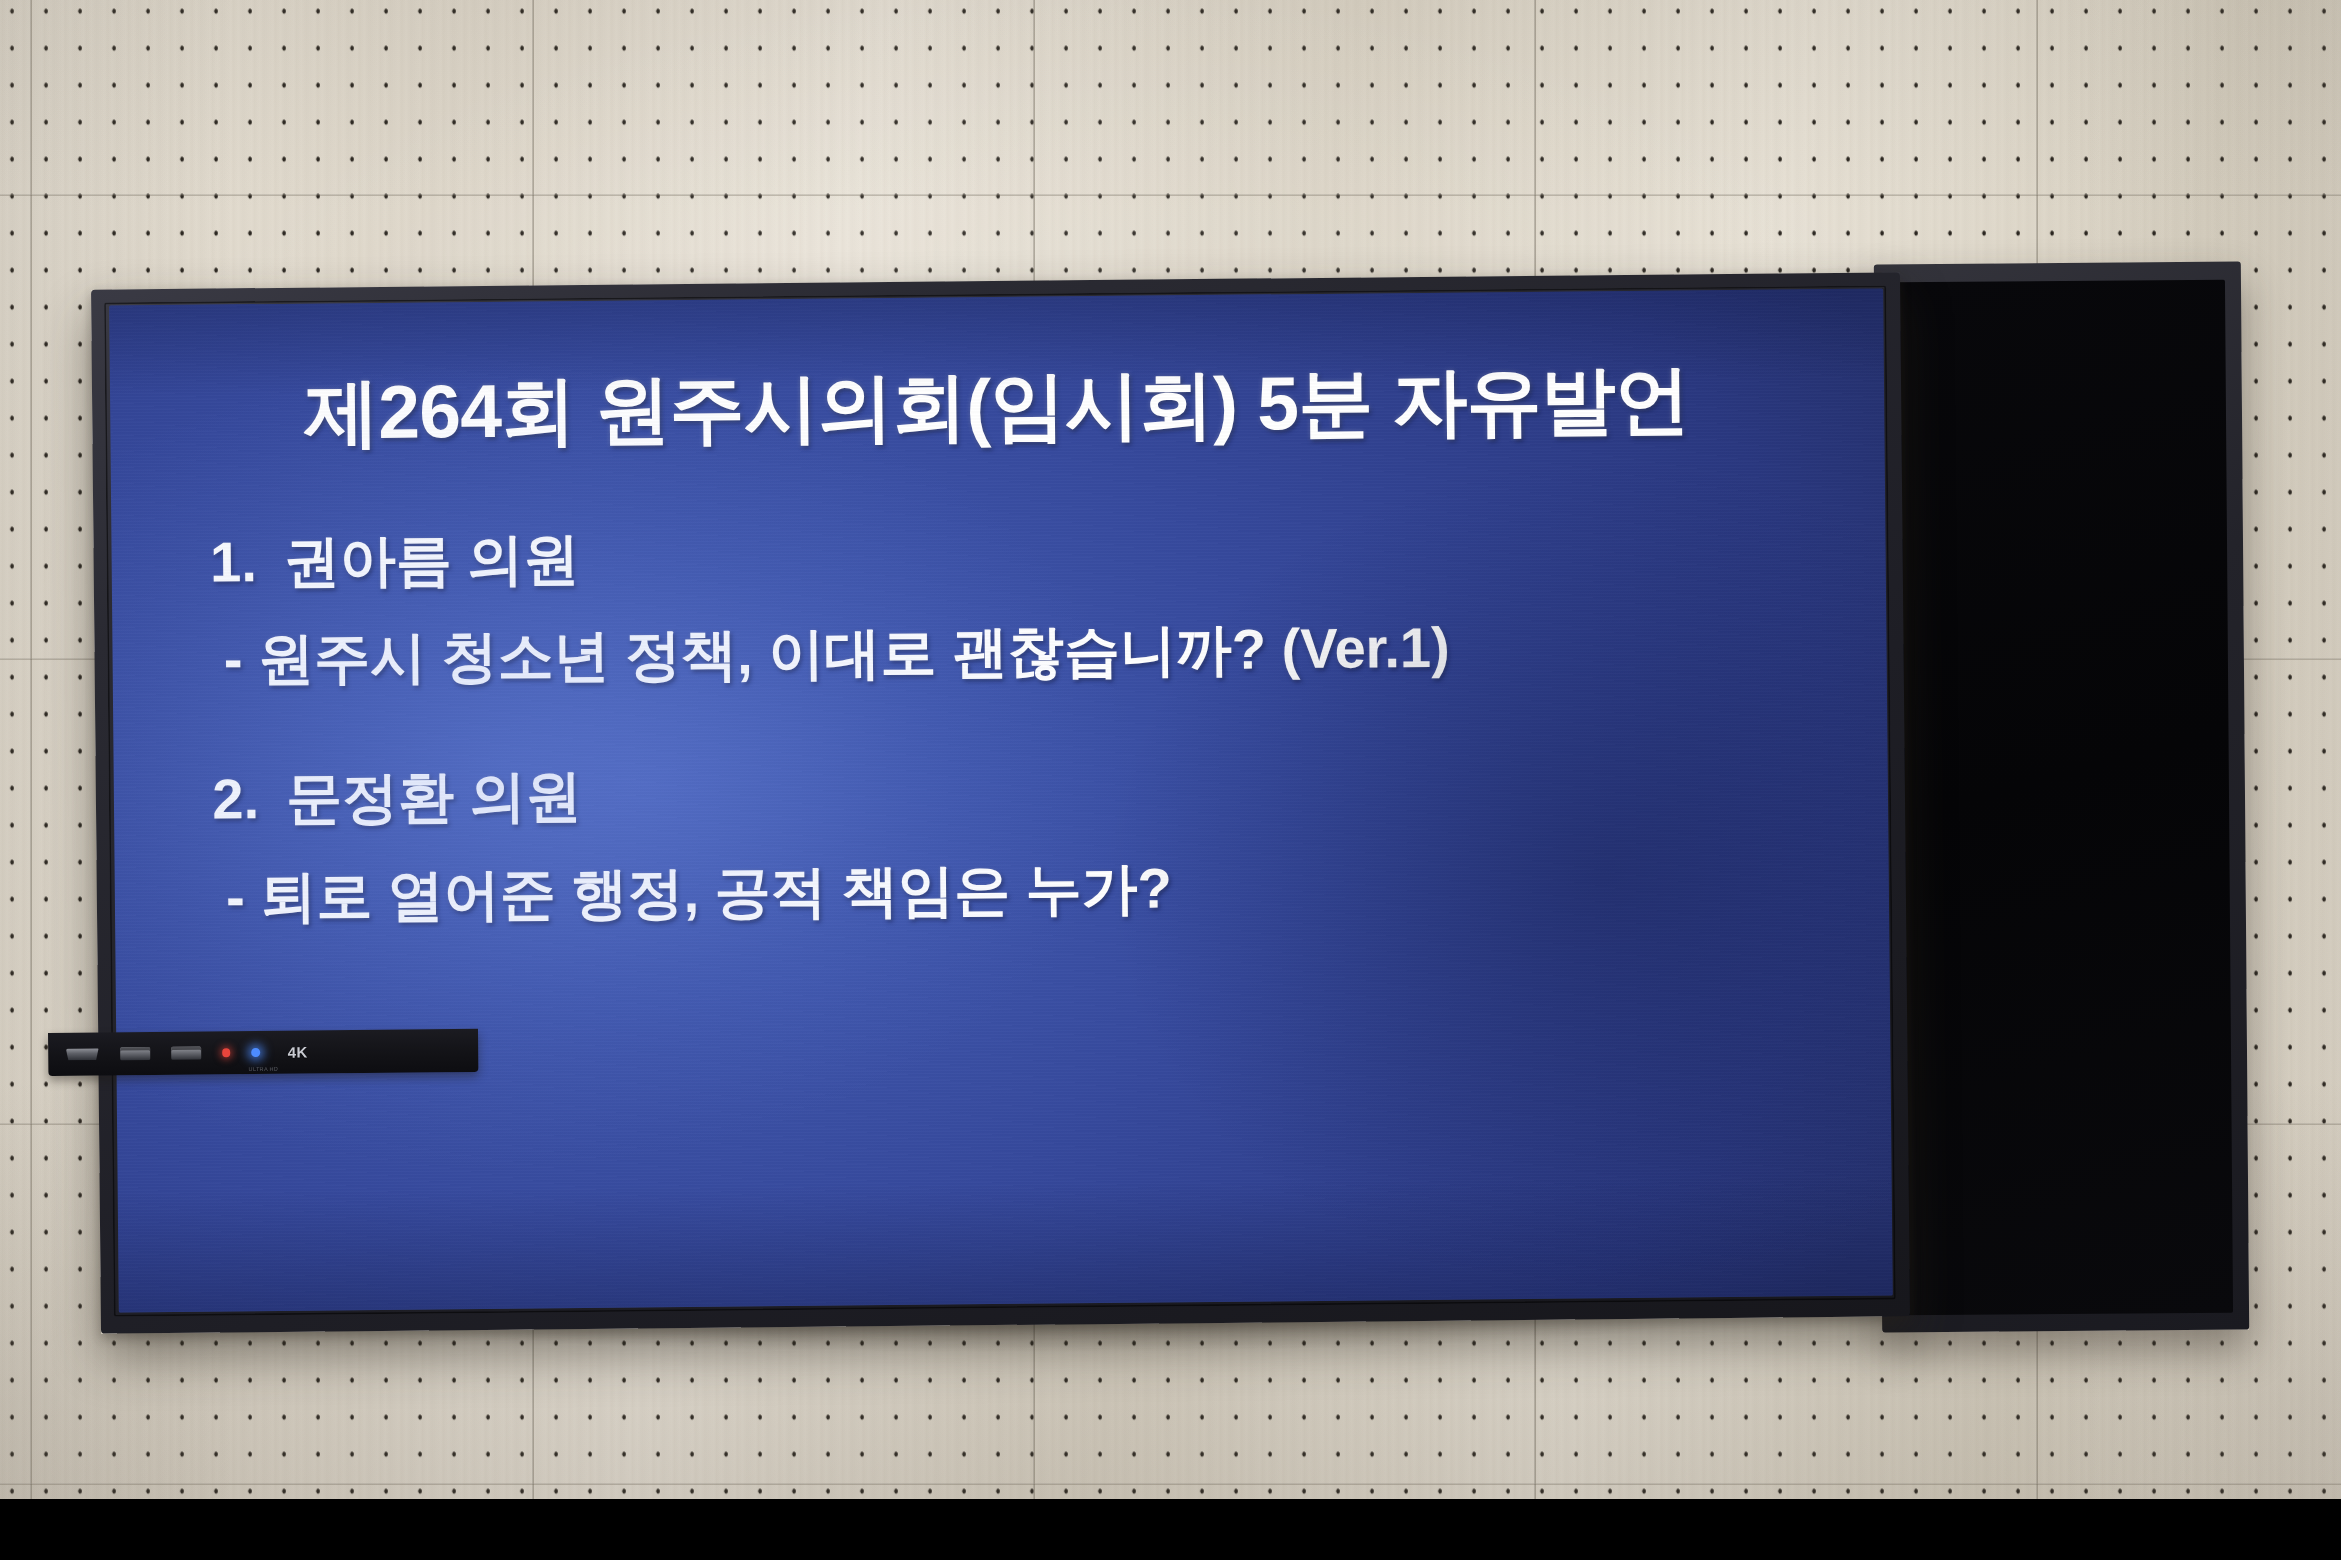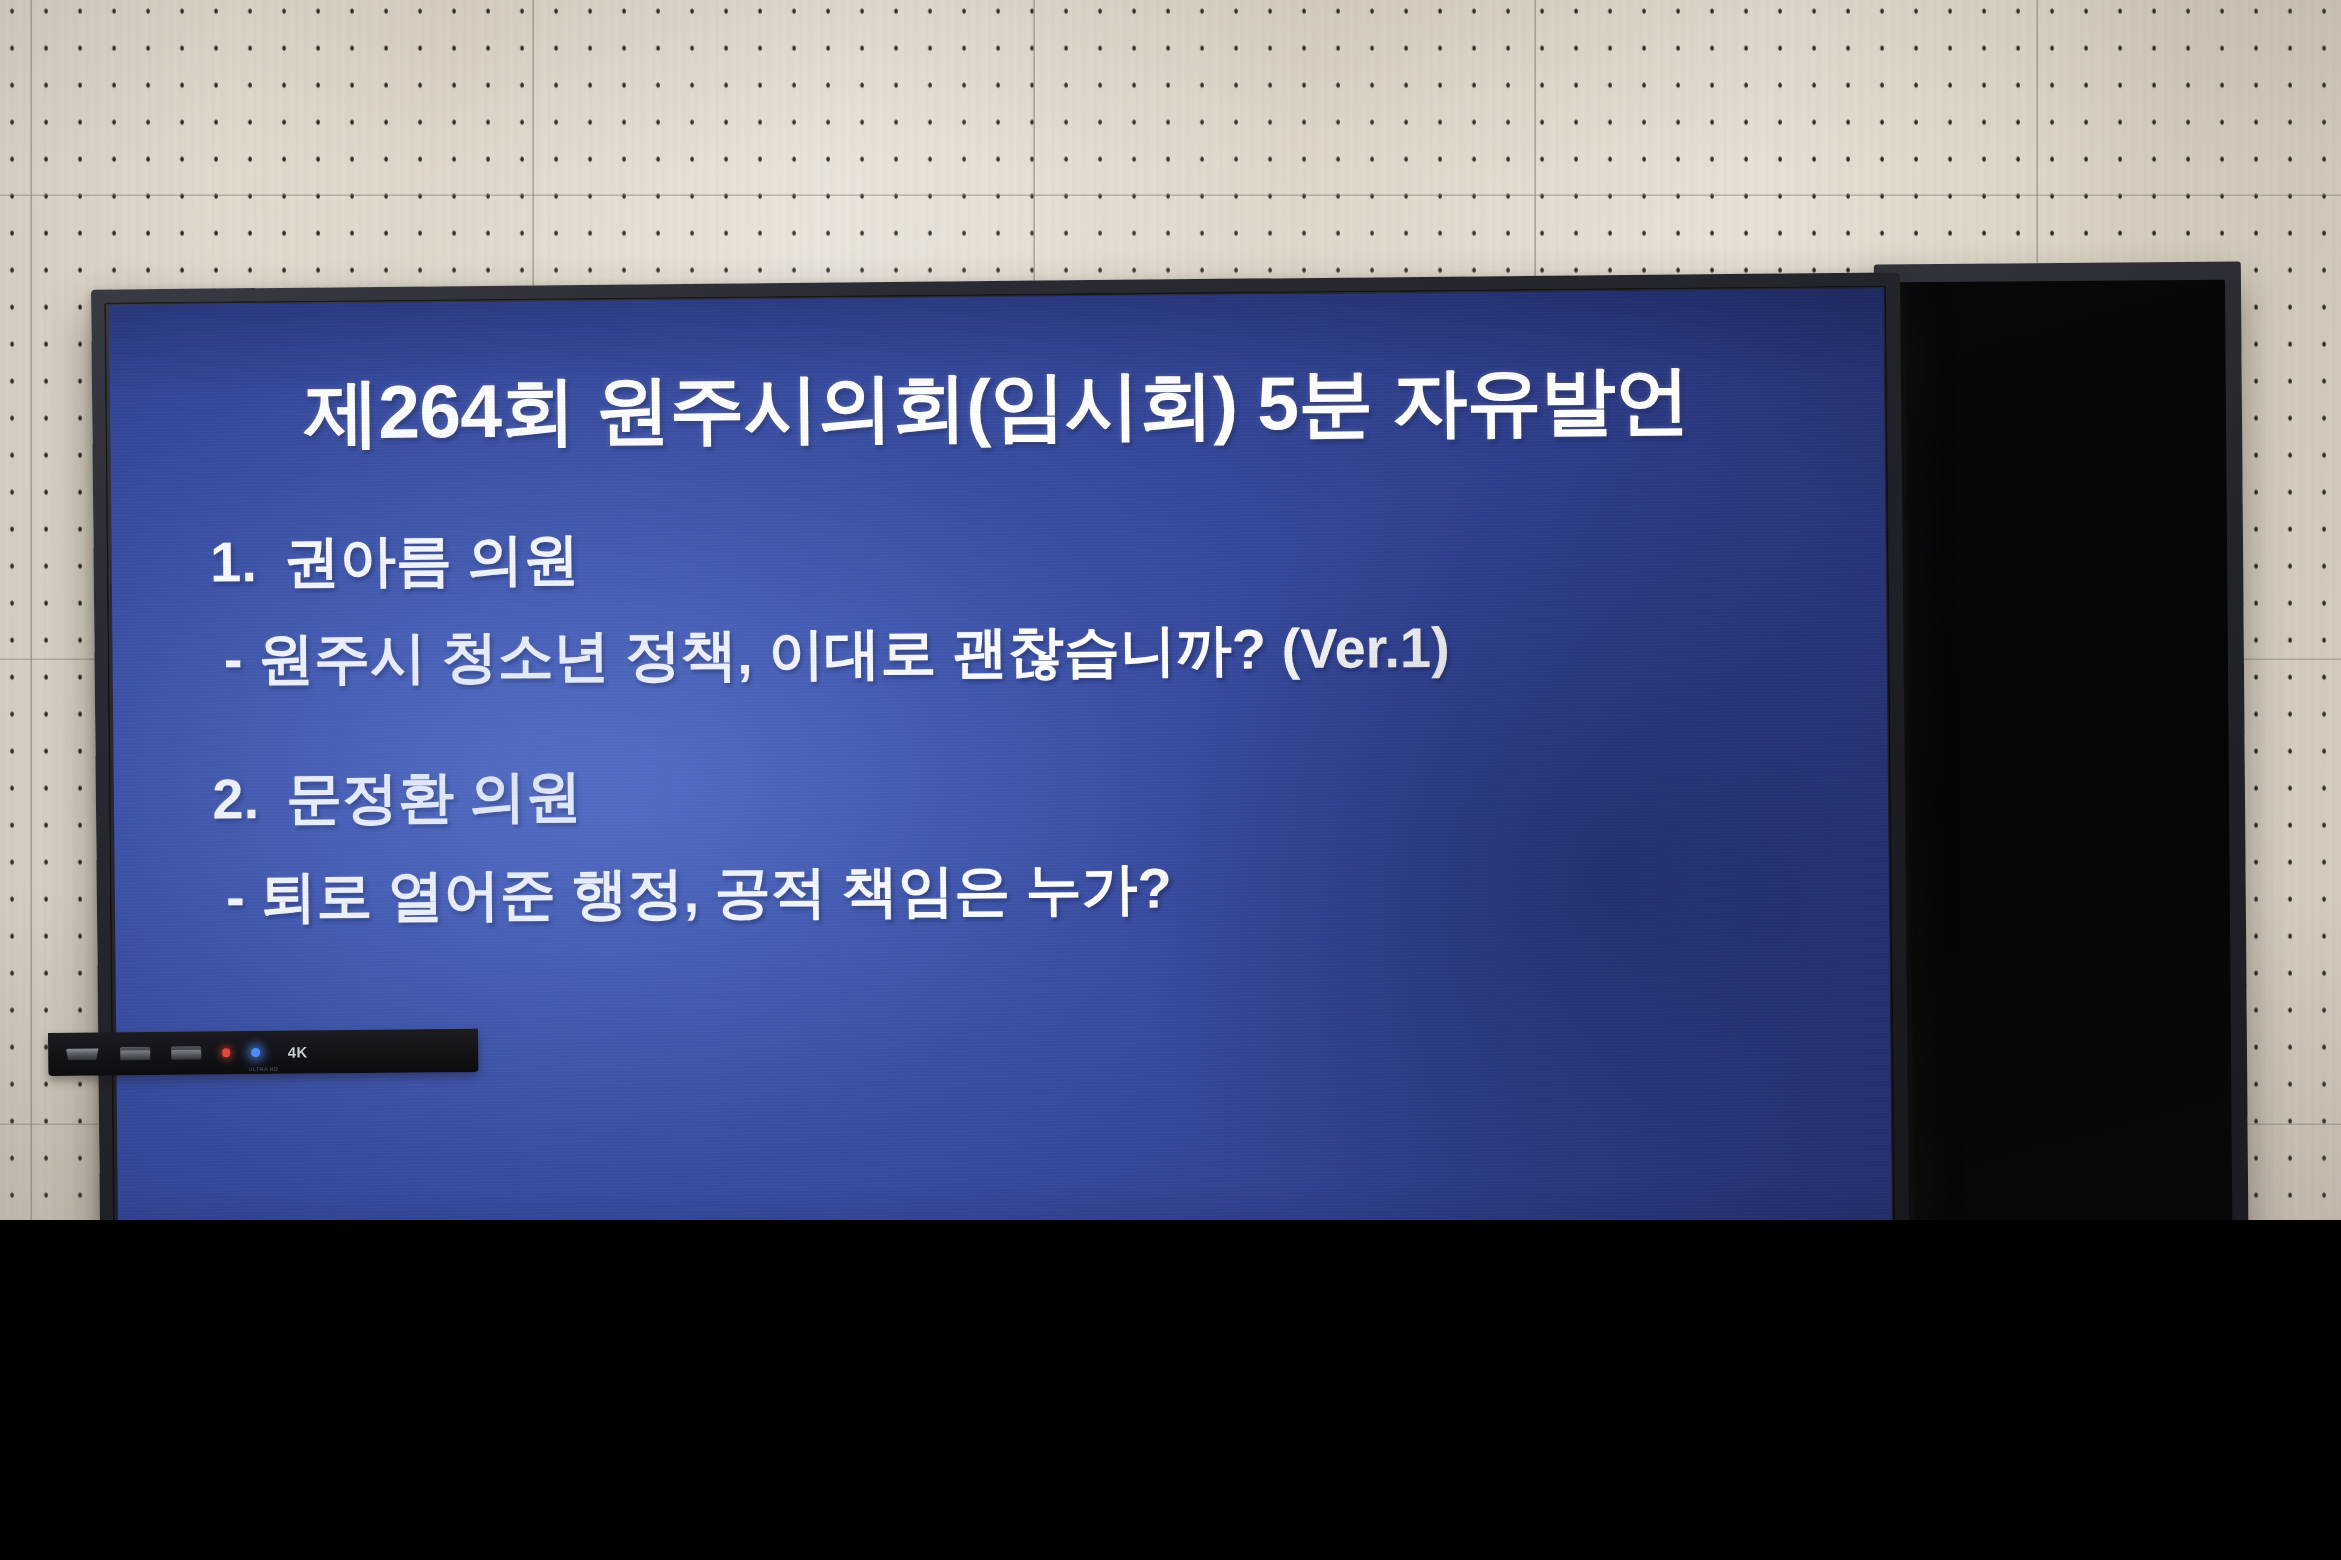--- a/index.html
+++ b/index.html
@@ -9,21 +9,21 @@
     background: #000;
   }
   body {
     font-family: "Liberation Sans", "DejaVu Sans", sans-serif;
   }
 
   
   #stage {
     position: relative;
     width: 2342px;
-    height: 1220px;
+    height: 1499px;
     overflow: hidden;
     background: #d9d3c7;
   }
 
   
   .wall {
     position: absolute;
     inset: 0;
     background:
       

